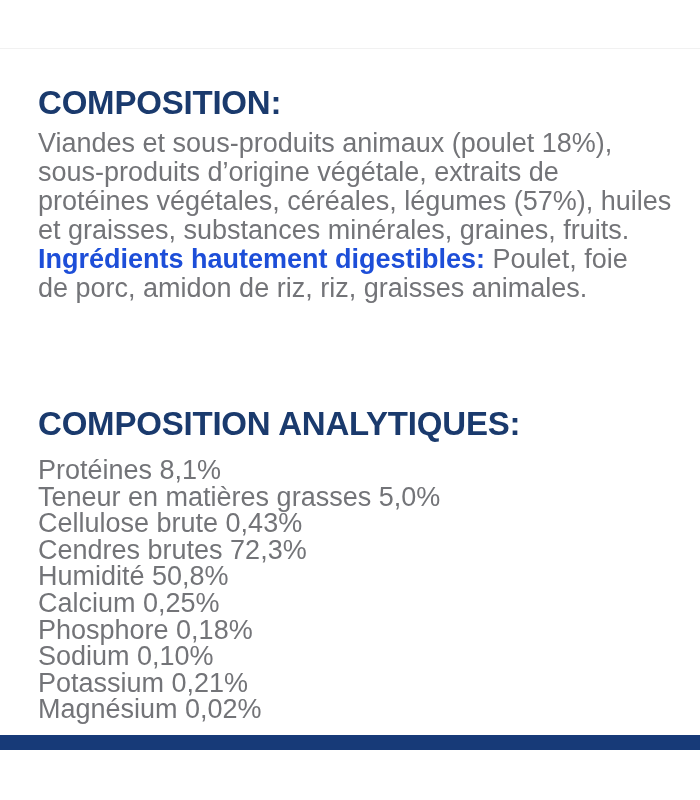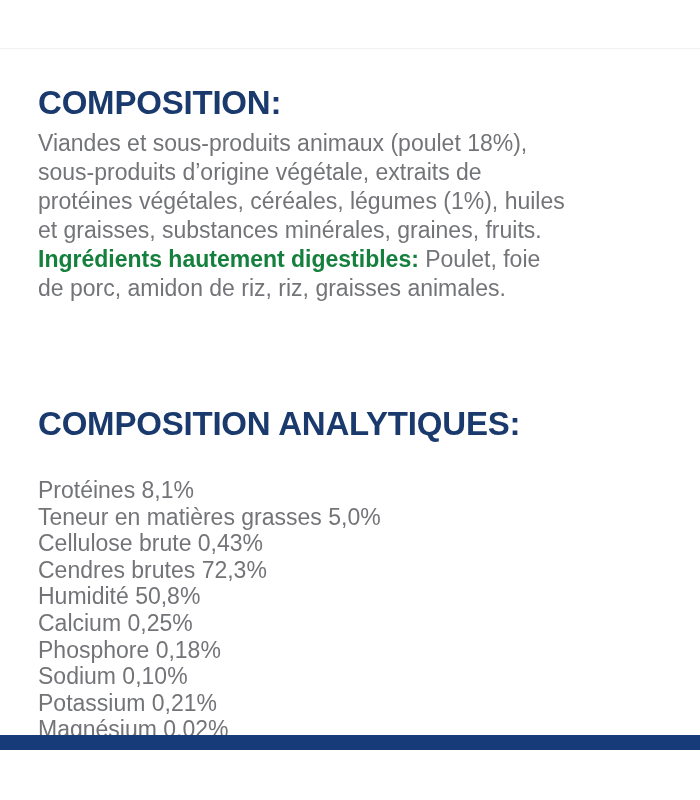--- a/index.html
+++ b/index.html
@@ -29,27 +29,27 @@
     line-height: 33px;
     letter-spacing: -0.2px;
     white-space: nowrap;
   }
   #composition-heading { top: 86px; }
   #analytics-heading   { top: 407px; }
 
   .body-block {
     position: absolute; left: 38px;
     color: #737478;
-    font-size: 23px;
+    font-size: 27px;
     white-space: nowrap;
   }
   #composition-paragraph { top: 129px; line-height: 29px; }
-  #analytics-list        { top: 457px; line-height: 26.6px; margin-top: 20px; }
+  #analytics-list        { top: 457px; line-height: 26.6px; }
 
-  .bold-run { font-weight: bold; color: #15803d; }
+  .bold-run { font-weight: bold; color: #1d4ed8; }
 
   #per-kg-block {
     position: absolute; left: 410px; top: 642px;
     color: #737478;
     font-size: 27px;
     line-height: 23.5px;
     white-space: nowrap;
   }
 
   .bottom-bar {
@@ -63,21 +63,21 @@
 
 <div class="page">
 
   <div class="top-line"></div>
 
   <div id="composition-heading" class="heading">COMPOSITION:</div>
 
   <div id="composition-paragraph" class="body-block">
     <div>Viandes et sous-produits animaux (poulet 18%),</div>
     <div>sous-produits d’origine végétale, extraits de</div>
-    <div>protéines végétales, céréales, légumes (1%), huiles</div>
+    <div>protéines végétales, céréales, légumes (57%), huiles</div>
     <div>et graisses, substances minérales, graines, fruits.</div>
     <div><span class="bold-run">Ingrédients hautement digestibles:</span><span> Poulet, foie</span></div>
     <div>de porc, amidon de riz, riz, graisses animales.</div>
   </div>
 
   <div id="analytics-heading" class="heading">COMPOSITION ANALYTIQUES:</div>
 
   <div id="analytics-list" class="body-block">
     <div>Protéines 8,1%</div>
     <div>Teneur en matières grasses 5,0%</div>

